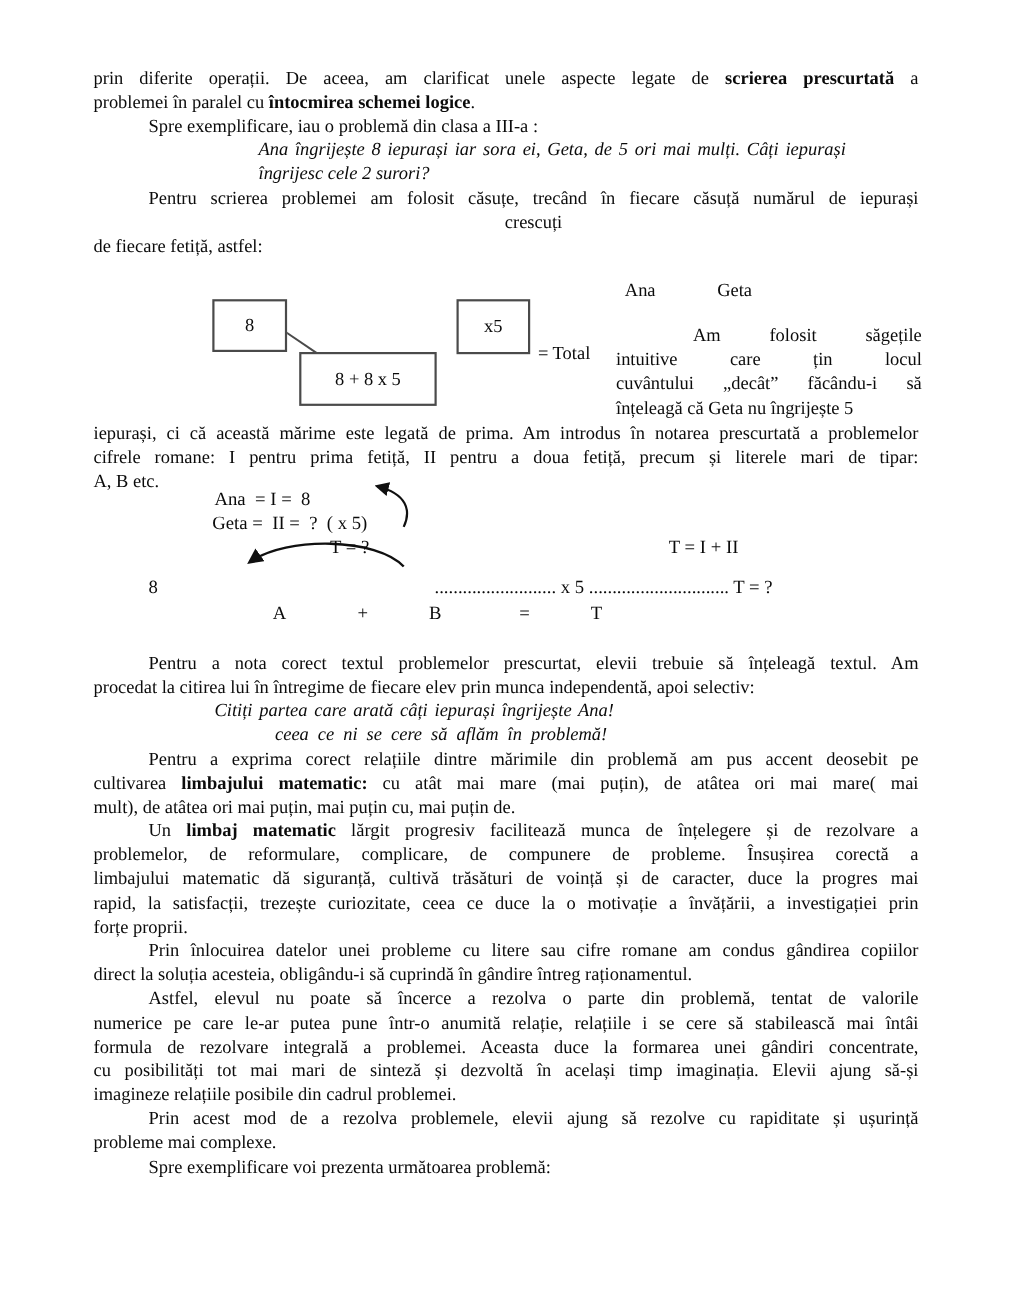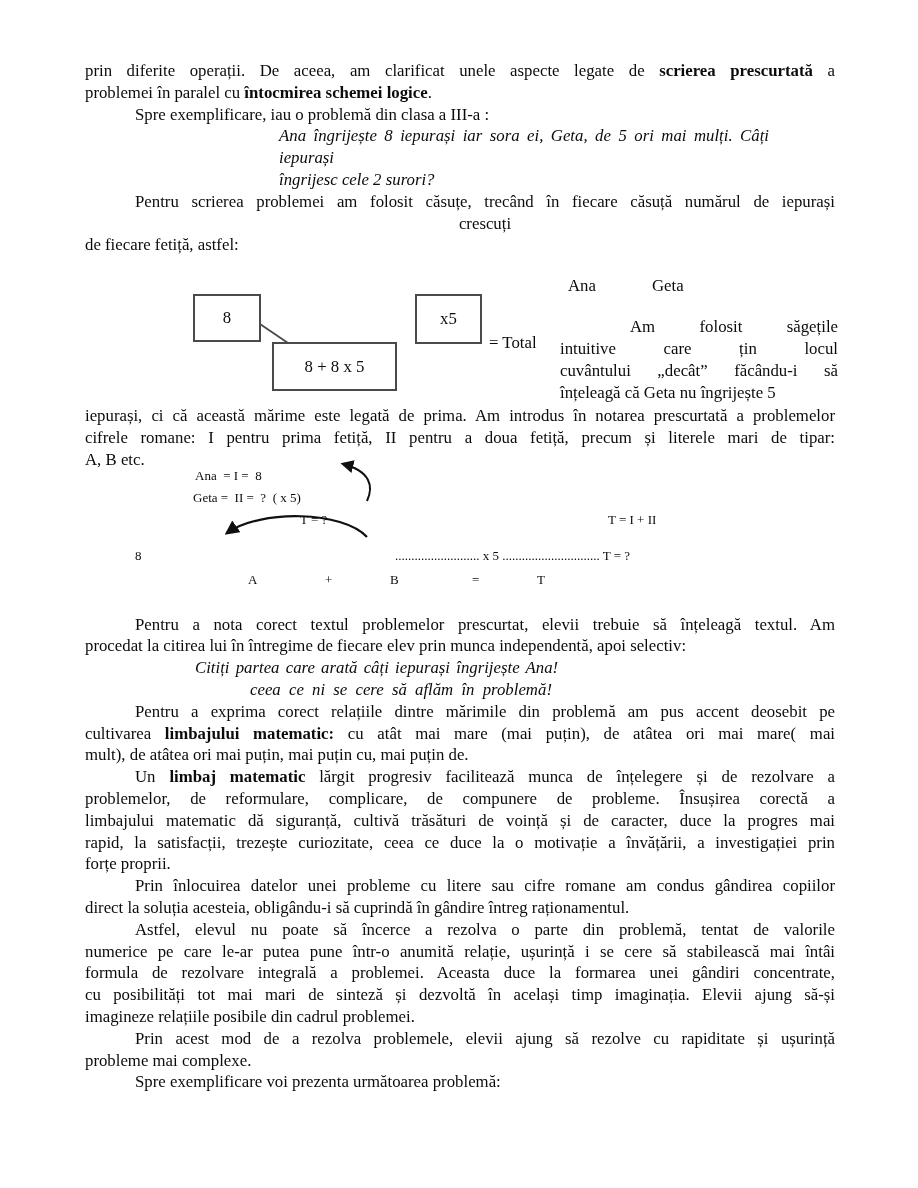--- a/index.html
+++ b/index.html
@@ -6,32 +6,32 @@
   .page{
     position:relative;width:846px;height:1188px;background:#ffffff;
     font-family:"Liberation Serif","DejaVu Serif",serif;
     font-size:16.8px;line-height:21.8px;color:#0b0b0b;overflow:hidden;
   }
   .content{position:absolute;left:85px;top:60px;width:750px;}
   .line{white-space:normal;}
   .jl{text-align:justify;text-align-last:justify;}
   .ind{text-indent:50px;}
   b{font-weight:bold;}
-  .it{font-style:italic;margin-left:44px;}
+  .it{font-style:italic;}
   
   .pstat{margin-left:150px;width:534px;}
   
   .diagram{position:relative;height:133px;margin-top:16px;}
   .dbox{position:absolute;border:2px solid #4a4a4a;display:flex;align-items:center;justify-content:center;background:#fff;}
   .dlabel{position:absolute;white-space:pre;}
   .sidecol{position:absolute;left:475px;top:44px;width:278px;}
   .svgov{position:absolute;left:0;top:0;width:100%;height:100%;overflow:visible;pointer-events:none;}
   
   .formula{position:relative;height:143px;}
-  .f{position:absolute;white-space:pre;font-size:13px;}
+  .f{position:absolute;white-space:pre;font-size:17px;}
   
   .cit1{margin-left:110px;word-spacing:2px;}
   .cit23{margin-left:165px;word-spacing:4px;}
 </style>
 </head>
 <body>
 
 <div class="page">
   <div class="content">
 
@@ -107,21 +107,21 @@
     <div class="line ind jl"><span>Un </span><b>limbaj matematic</b><span> lărgit progresiv facilitează munca de înțelegere și de rezolvare a</span></div>
     <div class="line jl">problemelor, de reformulare, complicare, de compunere de probleme. Însușirea corectă a</div>
     <div class="line jl">limbajului matematic dă siguranță, cultivă trăsături de voință și de caracter, duce la progres mai</div>
     <div class="line jl">rapid, la satisfacții, trezește curiozitate, ceea ce duce la o motivație a învățării, a investigației prin</div>
     <div class="line">forțe proprii.</div>
 
     <div class="line ind jl">Prin înlocuirea datelor unei probleme cu litere sau cifre romane am condus gândirea copiilor</div>
     <div class="line">direct la soluția acesteia, obligându-i să cuprindă în gândire întreg raționamentul.</div>
 
     <div class="line ind jl">Astfel, elevul nu poate să încerce a rezolva o parte din problemă, tentat de valorile</div>
-    <div class="line jl">numerice pe care le-ar putea pune într-o anumită relație, ușurință i se cere să stabilească mai întâi</div>
+    <div class="line jl">numerice pe care le-ar putea pune într-o anumită relație, relațiile i se cere să stabilească mai întâi</div>
     <div class="line jl">formula de rezolvare integrală a problemei. Aceasta duce la formarea unei gândiri concentrate,</div>
     <div class="line jl">cu posibilități tot mai mari de sinteză și dezvoltă în același timp imaginația. Elevii ajung să-și</div>
     <div class="line">imagineze relațiile posibile din cadrul problemei.</div>
 
     <div class="line ind jl">Prin acest mod de a rezolva problemele, elevii ajung să rezolve cu rapiditate și ușurință</div>
     <div class="line">probleme mai complexe.</div>
 
     <div class="line ind">Spre exemplificare voi prezenta următoarea problemă:</div>
 
   </div>

